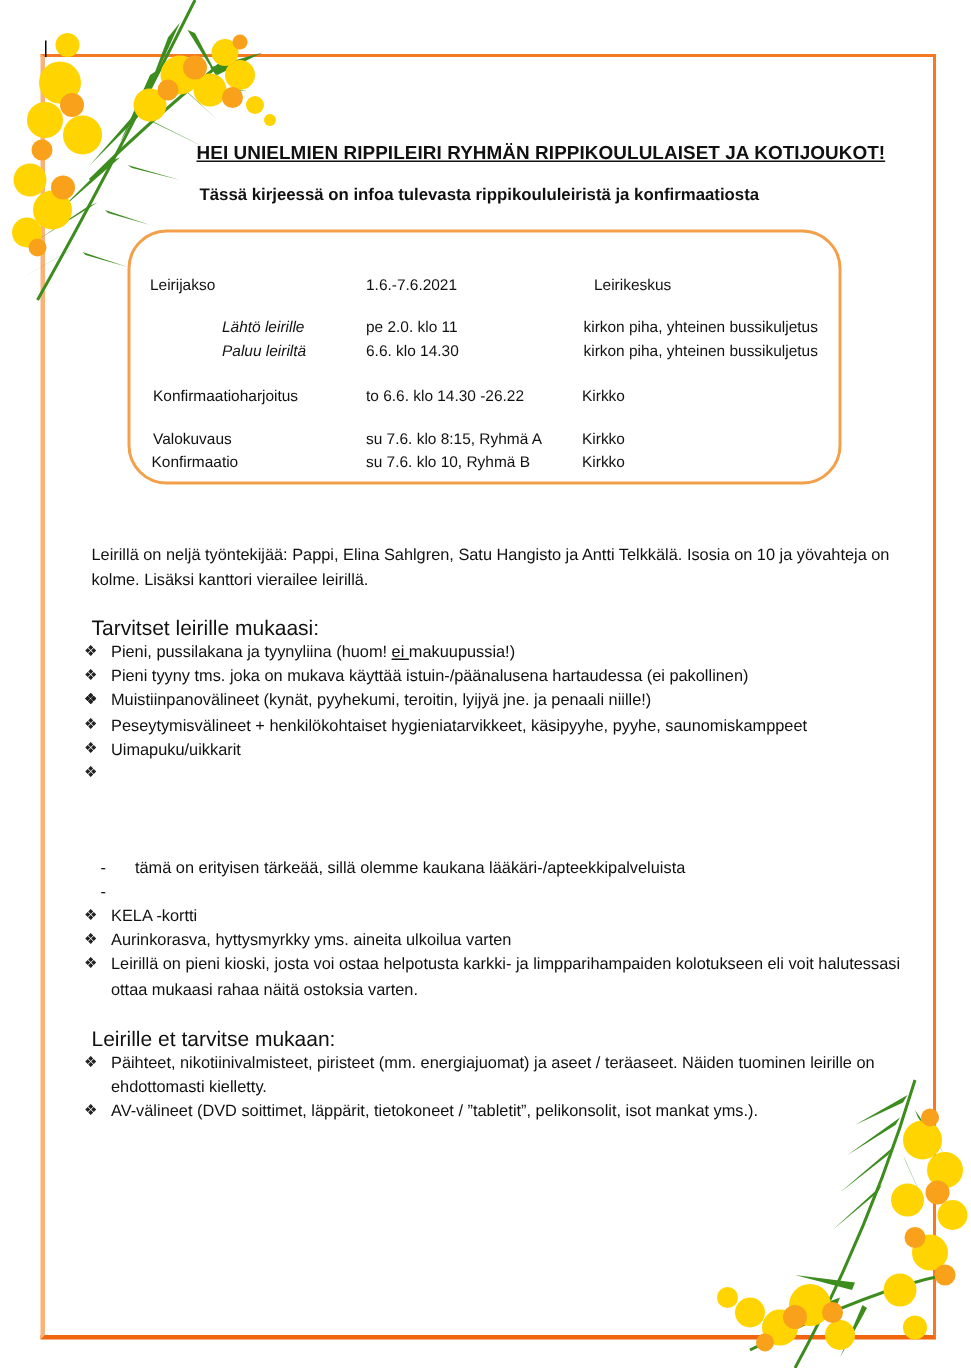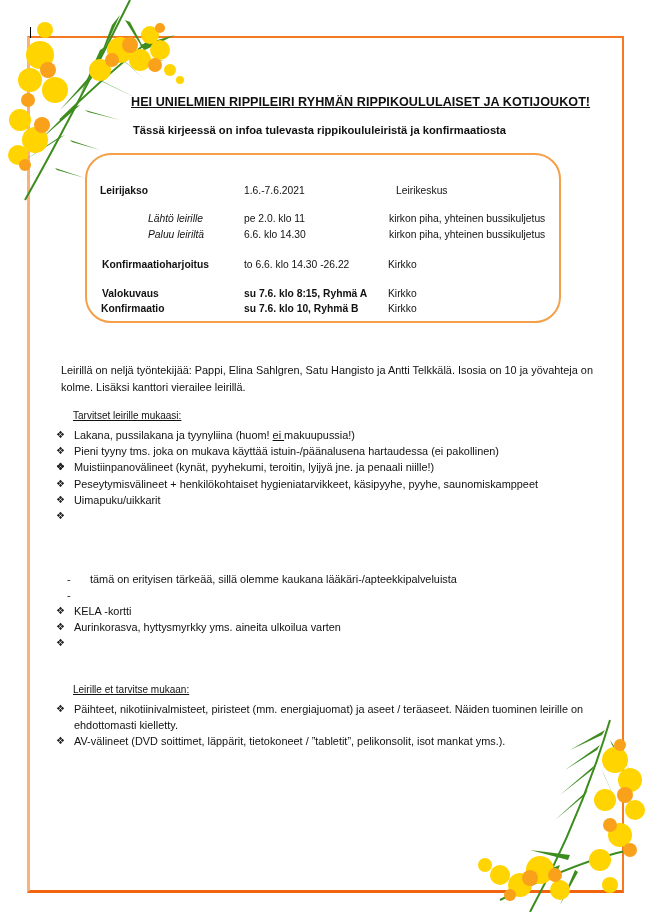--- a/index.html
+++ b/index.html
@@ -27,28 +27,28 @@
   }
   .subtitle {
     position: absolute; left: 133px; top: 124px; margin: 0;
     font-size: 11.2px; font-weight: bold; white-space: nowrap;
   }
   .info-box {
     position: absolute; left: 85px; top: 153px; width: 476px; height: 170px;
     border: 2px solid #F4A04B; border-radius: 26px; box-sizing: border-box;
   }
   .info-row { position: absolute; font-size: 10.3px; white-space: nowrap; }
-  .b { font-weight: bold; }
+  .b { font-weight: normal; }
   .i { font-style: italic; margin-left: 48px; }
   .body-text {
     position: absolute; left: 61px; top: 362px; width: 540px;
     font-size: 10.9px; line-height: 17px;
   }
   .section-heading {
-    position: absolute; left: 73px; font-size: 10px; text-decoration: underline; white-space: nowrap;
+    position: absolute; left: 61px; font-size: 14px; white-space: nowrap;
   }
   .list {
     position: absolute; left: 56px; width: 550px; margin: 0; padding: 0; list-style: none;
     font-size: 10.9px; line-height: 16.2px;
   }
   .list li { position: relative; padding-left: 18px; }
   .bullet {
     position: absolute; left: 0; top: 0; width: 12px; color: #222; font-size: 10px;
   }
   .sub-list { margin: 0; padding: 0; list-style: none; }
@@ -182,21 +182,21 @@
 <div class="info-row b" style="left:244px;top:303px">su 7.6. klo 10, Ryhmä B</div>
 <div class="info-row" style="left:388px;top:303px">Kirkko</div>
 
 <p class="body-text" style="margin:0">Leirillä on neljä työntekijää: Pappi, Elina Sahlgren, Satu Hangisto ja Antti Telkkälä. Isosia on 10 ja yövahteja on kolme. Lisäksi kanttori vierailee leirillä.</p>
 
 <div class="section-heading" style="top:410px">Tarvitset leirille mukaasi:</div>
 
 <ul class="list" style="top:427px">
   <li>
     <span class="bullet">❖</span>
-    <span>Lakana, pussilakana ja tyynyliina (huom! </span><span class="u">ei </span><span>makuupussia!)</span>
+    <span>Pieni, pussilakana ja tyynyliina (huom! </span><span class="u">ei </span><span>makuupussia!)</span>
   </li>
   <li>
     <span class="bullet">❖</span>
     <span>Pieni tyyny tms. joka on mukava käyttää istuin-/päänalusena hartaudessa (ei pakollinen)</span>
   </li>
   <li>
     <span class="bullet">❖</span>
   </li>
   <li>
     <span class="bullet">❖</span>
@@ -232,20 +232,21 @@
   <li>
     <span class="bullet">❖</span>
     <span>KELA -kortti</span>
   </li>
   <li>
     <span class="bullet">❖</span>
     <span>Aurinkorasva, hyttysmyrkky yms. aineita ulkoilua varten</span>
   </li>
   <li>
     <span class="bullet">❖</span>
+    <span>Leirillä on pieni kioski, josta voi ostaa helpotusta karkki- ja limpparihampaiden kolotukseen eli voit halutessasi ottaa mukaasi rahaa näitä ostoksia varten.</span>
   </li>
 </ul>
 
 <div class="section-heading" style="top:684px">Leirille et tarvitse mukaan:</div>
 
 <ul class="list" style="top:701px">
   <li>
     <span class="bullet">❖</span>
     <span>Päihteet, nikotiinivalmisteet, piristeet (mm. energiajuomat) ja aseet / teräaseet. Näiden tuominen leirille on ehdottomasti kielletty.</span>
   </li>

